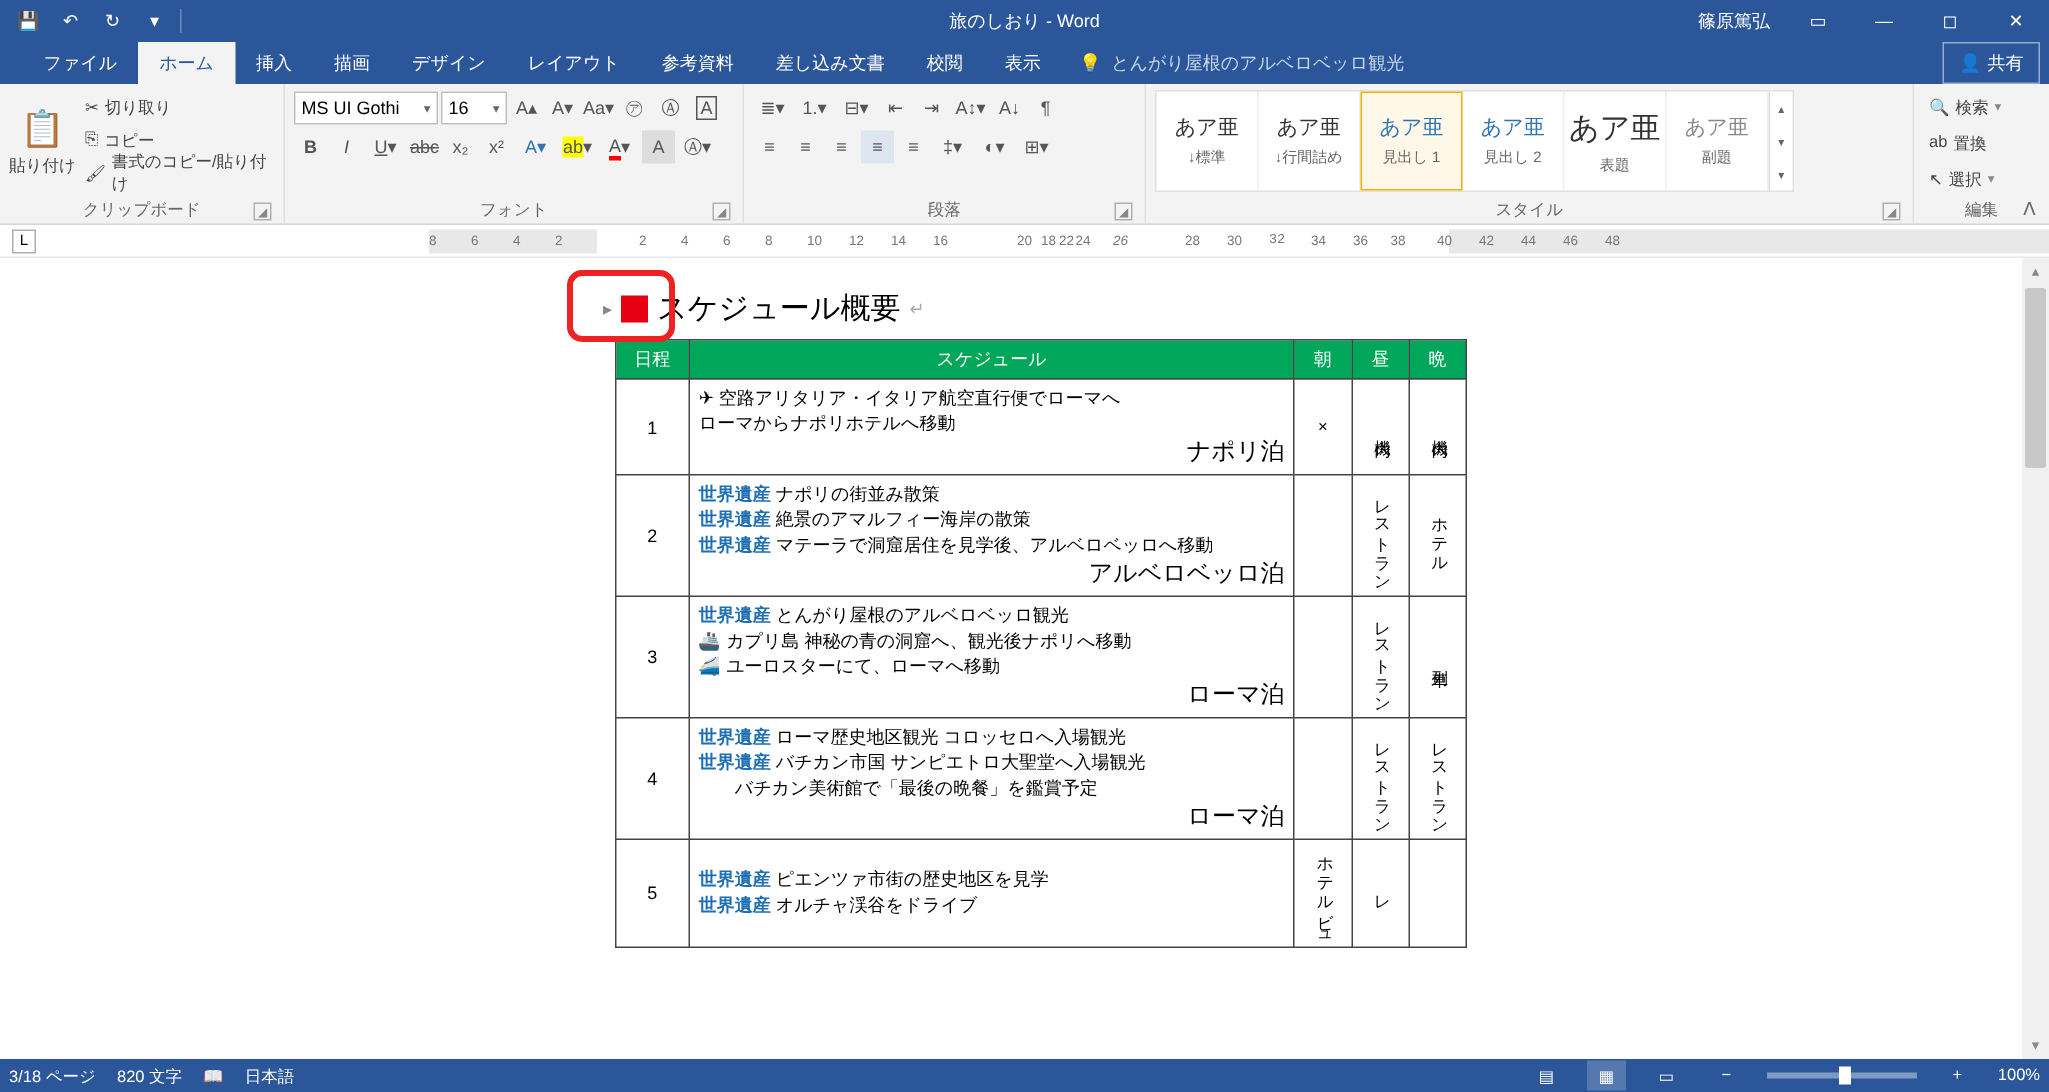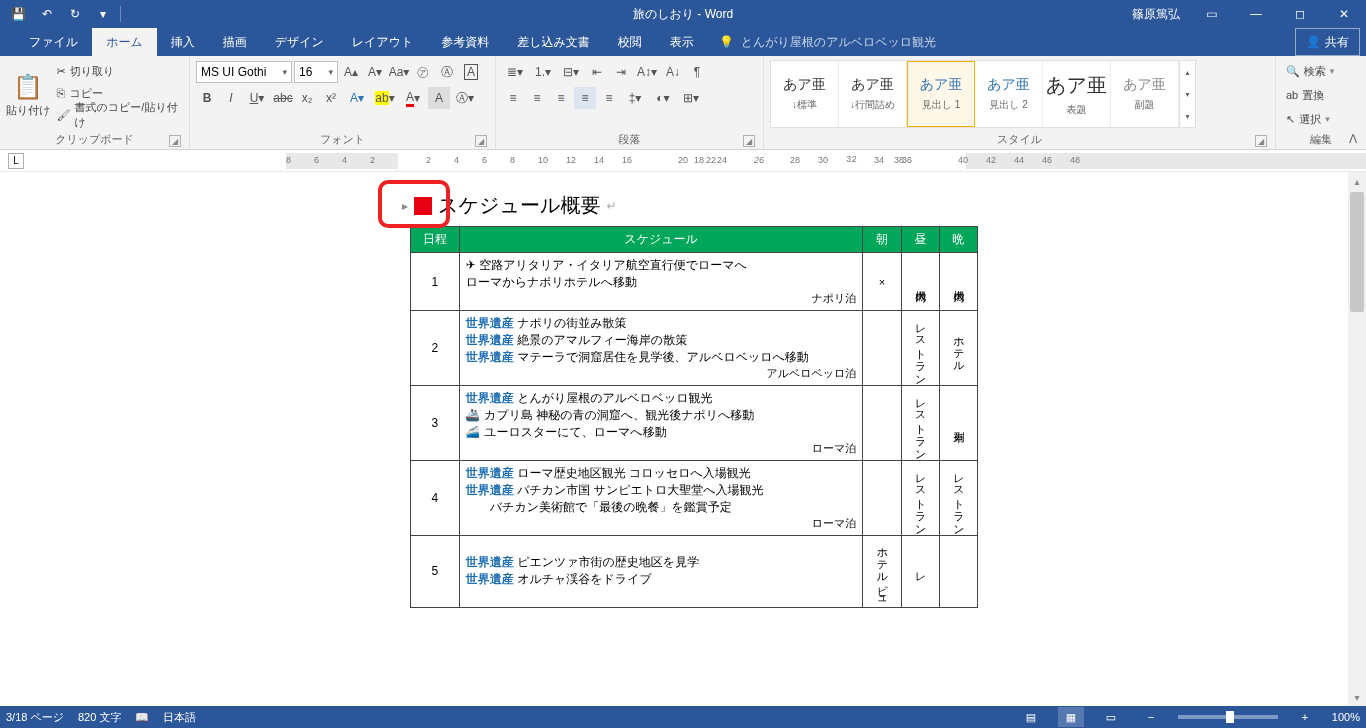--- a/index.html
+++ b/index.html
@@ -64,21 +64,21 @@
 .red-box { position: absolute; left: 78px; top: 18px; width: 72px; height: 48px; border: 4px solid #ee2222; border-radius: 10px; z-index: 5; }
 .heading { position: absolute; left: 102px; top: 30px; font-size: 20px; display: flex; align-items: center; gap: 6px; }
 .heading .sq { width: 18px; height: 18px; background: #e60012; }
 .tbl { position: absolute; left: 110px; top: 64px; border-collapse: collapse; width: 568px; border-radius: 12px; }
 .tbl th, .tbl td { border: 1px solid #444; padding: 4px 6px; font-size: 12px; vertical-align: middle; }
 .tbl th { background: #00a65a; color: #fff; font-weight: normal; text-align: center; }
 .tbl .day { text-align: center; width: 46px; }
 .tbl .meal { width: 36px; text-align: center; writing-mode: vertical-rl; font-size: 11px; }
 .vtxt { writing-mode: vertical-rl; display: inline-block; }
 .wh { color: #1f6fb5; font-weight: bold; }
-.stay { text-align: right; font-size: 11px; }
+.stay { text-align: right; font-size: 16px; }
 .sched-col { width: 380px; }
 
 .scroll-v { position: absolute; right: 0; top: 172px; bottom: 22px; width: 18px; background: #f0f0f0; }
 .scroll-v .thumb { position: absolute; left: 2px; right: 2px; top: 20px; height: 120px; background: #c8c8c8; border-radius: 2px; }
 .scroll-v .arr { position: absolute; left: 0; right: 0; height: 18px; display: flex; align-items: center; justify-content: center; color: #888; font-size: 10px; }
 
 
 .statusbar { position: absolute; bottom: 0; left: 0; right: 0; height: 22px; background: #2b579a; color: #fff; display: flex; align-items: center; font-size: 11px; padding: 0 6px; gap: 14px; }
 .statusbar .spacer { flex: 1; }
 .viewbtn { width: 26px; height: 20px; display: flex; align-items: center; justify-content: center; cursor: pointer; }
@@ -313,27 +313,27 @@
       <span class="tick" style="left: 196px;">6</span>
       <span class="tick" style="left: 224px;">8</span>
       <span class="tick" style="left: 252px;">10</span>
       <span class="tick" style="left: 280px;">12</span>
       <span class="tick" style="left: 308px;">14</span>
       <span class="tick" style="left: 336px;">16</span>
       <span class="tick" style="left: 364px; margin-left: 44px;">18</span>
       <span class="tick" style="left: 392px;">20</span>
       <span class="tick" style="left: 420px;">22</span>
       <span class="tick" style="left: 431px;">24</span>
-      <span class="tick" style="left: 468px; font-style: italic;">26</span>
+      <span class="tick" style="left: 456px; font-style: italic;">26</span>
       <span class="tick" style="left: 504px;">28</span>
       <span class="tick" style="left: 532px;">30</span>
       <span class="tick" style="left: 560px; font-family: Liberation Mono, monospace;">32</span>
       <span class="tick" style="left: 588px;">34</span>
       <span class="tick" style="left: 616px;">36</span>
-      <span class="tick" style="left: 608px; text-align: center;">38</span>
+      <span class="tick" style="left: 641px; text-align: center;">38</span>
       <span class="tick" style="left: 672px;">40</span>
       <span class="tick" style="left: 700px;">42</span>
       <span class="tick" style="left: 728px;">44</span>
       <span class="tick" style="left: 756px;">46</span>
       <span class="tick" style="left: 784px;">48</span>
     </div>
 </div>
 
 <div class="doc-area">
   <div class="page">

